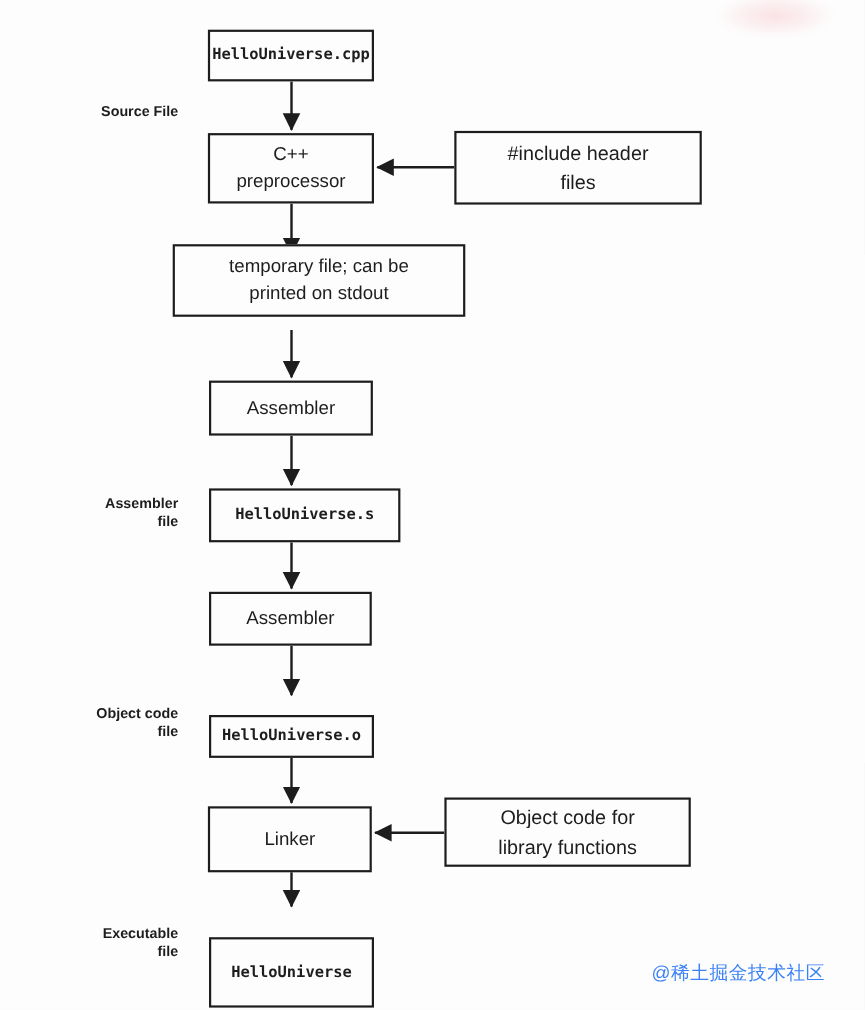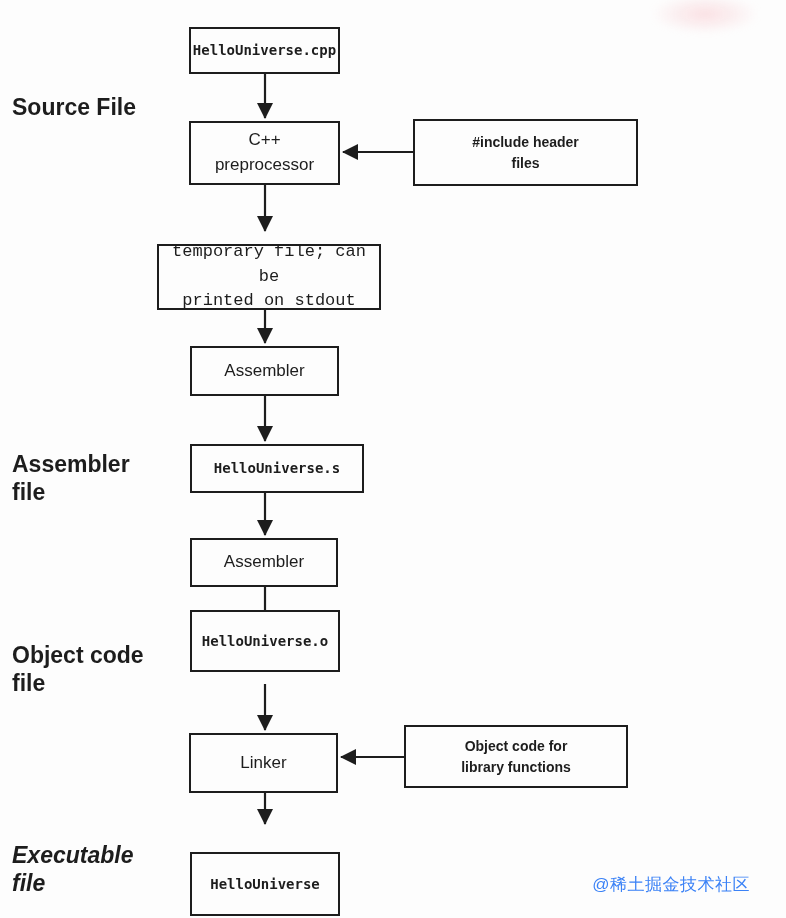--- a/index.html
+++ b/index.html
@@ -37,52 +37,52 @@
     white-space: pre-line;
     font-size: 17px;
     line-height: 1.45;
   }
   .node.mono .label {
     font-family: "DejaVu Sans Mono", "Liberation Mono", monospace;
     font-weight: bold;
     font-size: 14px;
   }
   .node.bold-note .label {
-    font-weight: bold;
-    font-size: 14px;
+    font-weight: normal;
+    font-size: 18px;
     line-height: 1.45;
   }
   
   .n-cpp     { left: 189px; top:  27px; width: 151px; height: 47px; }
   .n-prep    { left: 189px; top: 121px; width: 151px; height: 64px; }
   .n-incl    { left: 413px; top: 119px; width: 225px; height: 67px; }
-  .n-temp    { left: 157px; top: 244px; width: 224px; height: 66px; font-family: Liberation Mono, monospace; }
+  .n-temp    { left: 157px; top: 222px; width: 266px; height: 66px; }
   .n-comp    { left: 190px; top: 346px; width: 149px; height: 50px; }
   .n-asmfile { left: 190px; top: 444px; width: 174px; height: 49px; }
   .n-asm     { left: 190px; top: 538px; width: 148px; height: 49px; }
-  .n-objfile { left: 190px; top: 610px; width: 150px; height: 62px; }
+  .n-objfile { left: 190px; top: 650px; width: 150px; height: 39px; }
   .n-link    { left: 189px; top: 733px; width: 149px; height: 60px; }
   .n-lib     { left: 404px; top: 725px; width: 224px; height: 63px; justify-content: center; }
   .n-exe     { left: 190px; top: 852px; width: 150px; height: 64px; }
   
   .stage-label {
     position: absolute;
     left: 12px;
     width: 150px;
-    text-align: left;
+    text-align: right;
     font-weight: bold;
-    font-size: 23px;
+    font-size: 13px;
     line-height: 1.22;
     white-space: pre-line;
     z-index: 2;
   }
   .sl-source  { top:  93px; }
   .sl-asm     { top: 450px; }
   .sl-obj     { top: 641px; }
-  .sl-exe     { top: 841px; font-style: italic; }
+  .sl-exe     { top: 841px; }
   .watermark {
     position: absolute;
     right: 36px;
     top: 873px;
     font-size: 17px;
     letter-spacing: 0.5px;
     color: #3b82f6;
     z-index: 2;
   }
   .pink-artifact {

